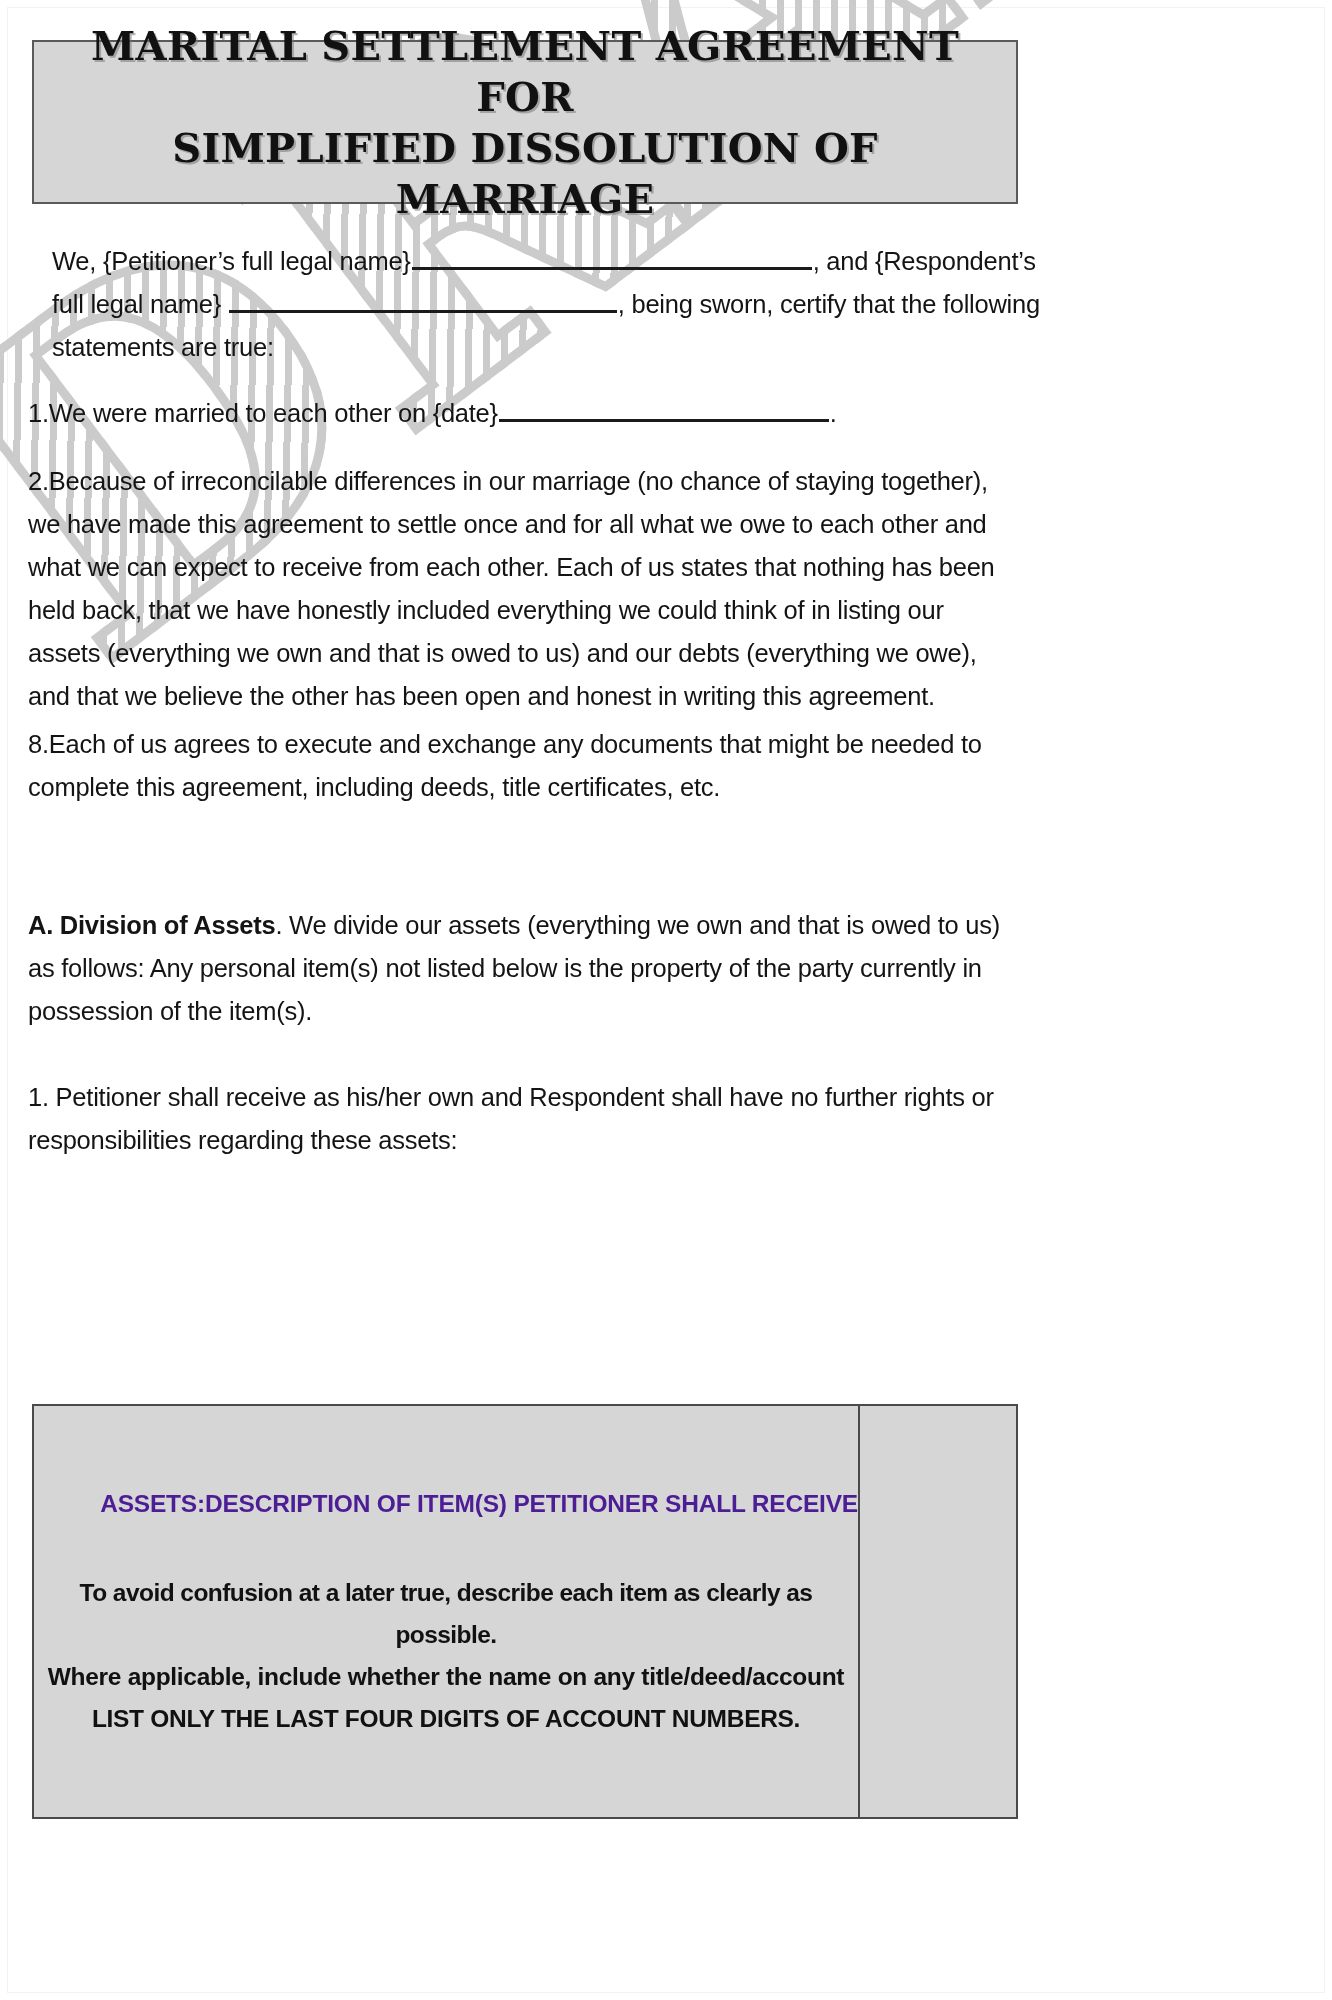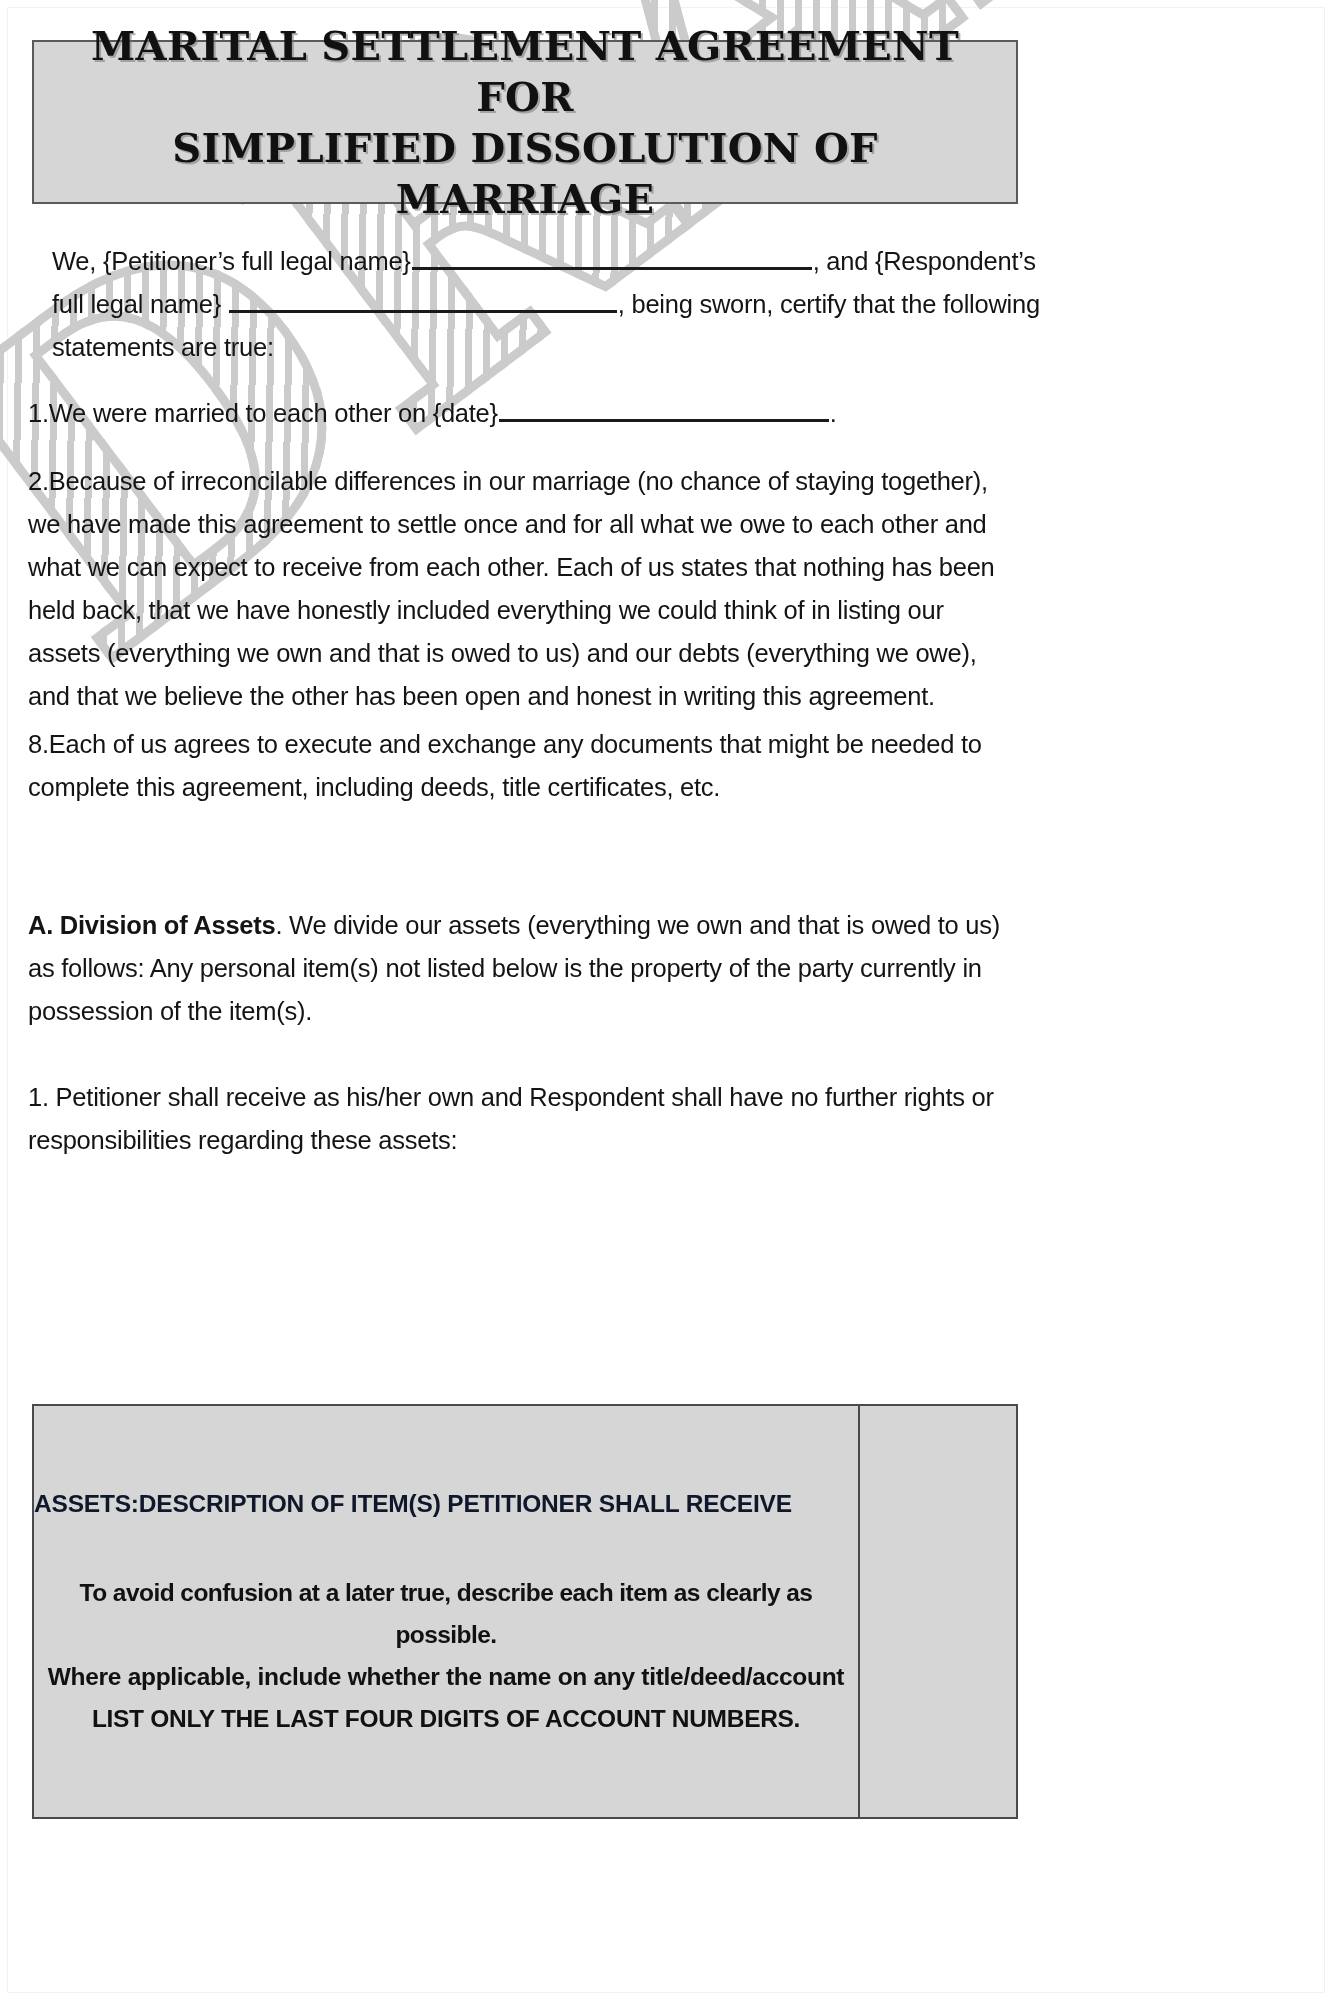--- a/index.html
+++ b/index.html
@@ -163,25 +163,25 @@
     flex: 1;
     box-sizing: border-box;
     position: relative;
     padding: 0 4px;
   }
 
   .tbl-head {
     position: absolute;
     left: 0;
     right: 0;
-    text-align: left;
+    text-align: right;
     font-weight: bold;
     font-size: 24.5px;
     line-height: 40px;
-    color: #0f172a;
+    color: #4c1d95;
     letter-spacing: -0.2px;
   }
   #desc-head { top: 78px; }
   #value-head {
     top: 76px;
     font-size: 25px;
     line-height: 41px;
   }
 
   #desc-note {

